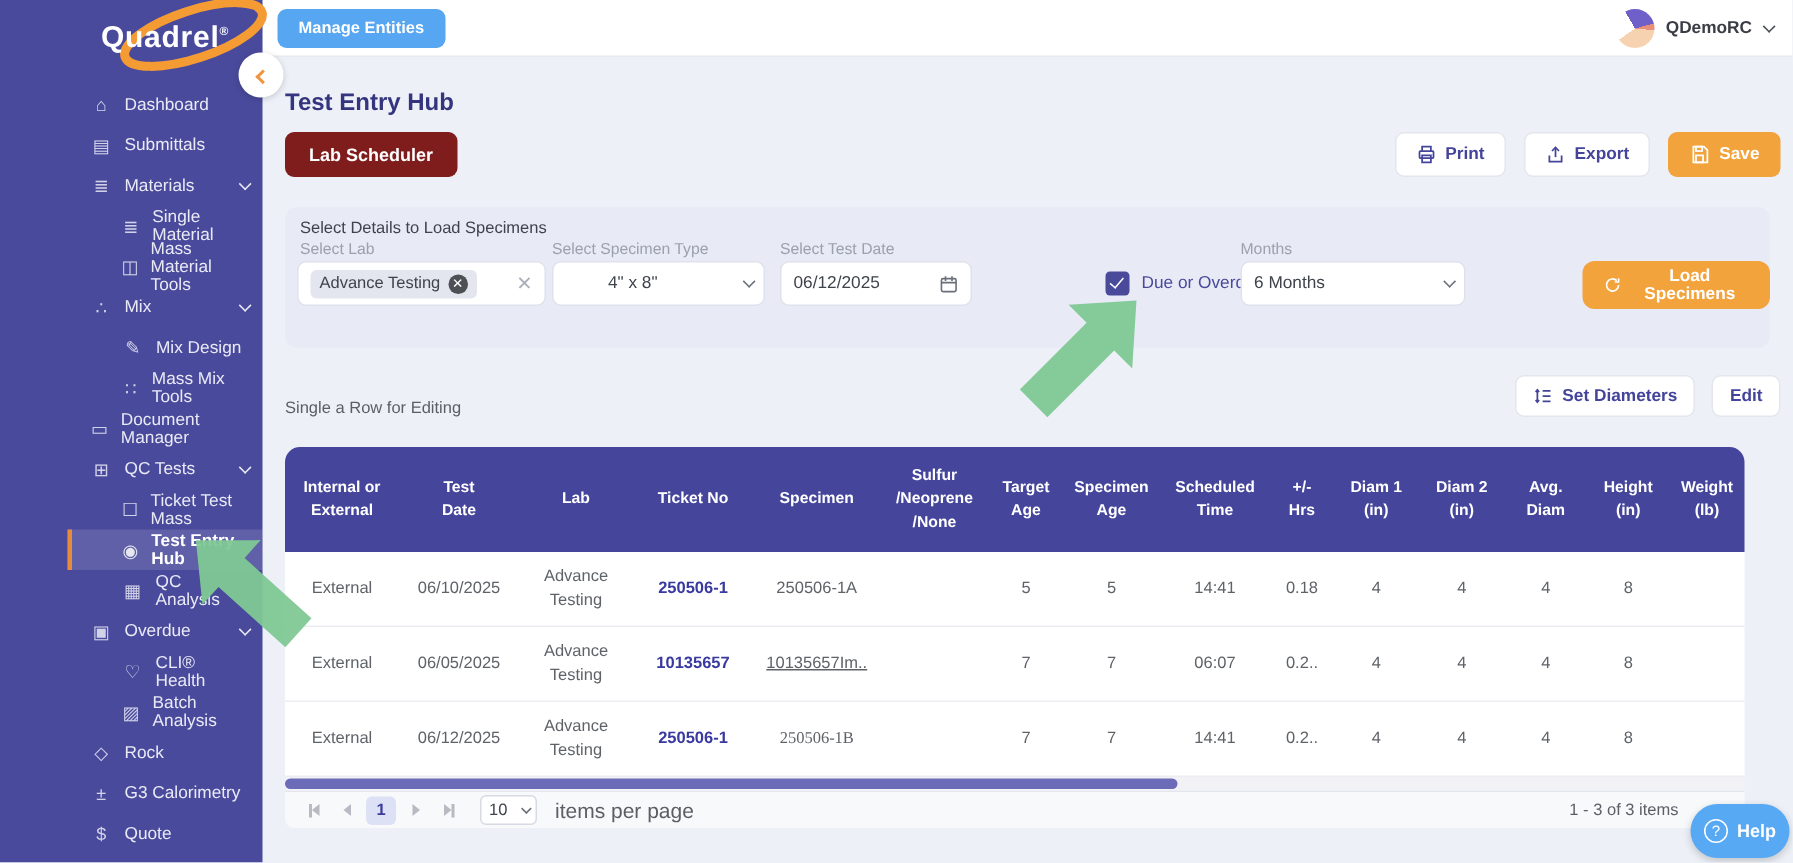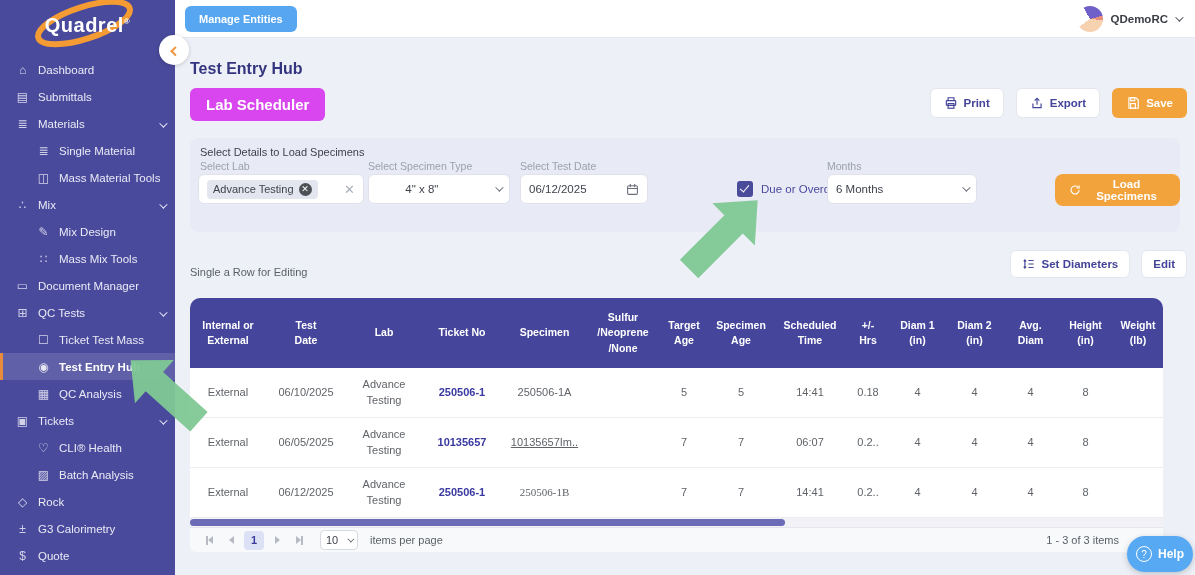--- a/index.html
+++ b/index.html
@@ -1,21 +1,21 @@
 <!DOCTYPE html>
 <html><head>
 <meta charset="utf-8">
 <style>
   * { margin:0; padding:0; box-sizing:border-box; }
   html,body { width:1195px; height:575px; overflow:hidden; }
   body { font-family:"Liberation Sans","DejaVu Sans",sans-serif; background:#edf1f7; }
   #app { position:relative; width:1195px; height:575px; overflow:hidden; }
 
   
-  #sidebar { position:absolute; left:0; top:0; width:175px; height:575px; background:#4a4a9c; z-index:5; }
+  #sidebar { position:absolute; left:0; top:0; width:175px; height:575px; background:#4a4a9c; z-index:5;padding-left:45px; }
   .logo { position:relative; height:50px; display:flex; align-items:center; justify-content:center; }
   .logo svg { position:absolute; left:18px; top:-4px; }
   .logo-text { position:relative; color:#fff; font-size:20px; font-weight:bold; letter-spacing:.5px; }
   .logo-text sup { font-size:8px; }
   .nav { margin-top:6px; }
   .side-item { display:flex; align-items:center; gap:8px; height:27px; padding:0 10px 0 15px;
                color:#e9eaf6; font-size:11.5px; cursor:pointer; position:relative; }
   .side-item.sub { padding-left:36px; }
   .side-item .ic { width:15px; text-align:center; font-size:12px; opacity:.85; }
   .side-item .chev-w { margin-left:auto; }
@@ -36,22 +36,22 @@
   .user .chev { border-color:#4a4d55; }
 
   #collapse-btn { position:absolute; left:159px; top:35px; width:30px; height:30px; border-radius:50%;
                   background:#fff; box-shadow:0 1px 4px rgba(0,0,0,.18); z-index:20; display:flex;
                   align-items:center; justify-content:center; cursor:pointer; }
   #collapse-btn .chev { transform:rotate(135deg) translateY(-1px); border-color:#f0953f; width:7px; height:7px; border-width:2px; }
 
   
   #main { position:absolute; left:175px; top:38px; right:0; bottom:0; background:#edf1f7; }
   .page-title { position:absolute; left:15px; top:22px; font-size:16px; font-weight:bold; color:#35357f; }
-  .btn-indigo { position:absolute; left:15px; top:50px; background:#d946ef; color:#fff; border:none;
-                border-radius:6px; font-size:15px; font-weight:bold; padding:8px 16px; font-family:inherit; cursor:pointer; }
+  .btn-indigo { position:absolute; left:15px; top:50px; background:#7f1d1d; color:#fff; border:none;
+                border-radius:6px; font-size:12px; font-weight:bold; padding:8px 16px; font-family:inherit; cursor:pointer; }
   .actions { position:absolute; right:8px; top:50px; display:flex; gap:12px; }
   .btn-white { display:flex; align-items:center; gap:6px; background:#fff; border:1px solid #e4e6ee;
                border-radius:6px; color:#44449a; font-size:11.5px; font-weight:bold; padding:7px 13px;
                font-family:Liberation Sans, sans-serif; cursor:pointer; }
   .btn-orange { display:flex; align-items:center; gap:6px; background:#f2a33c; border:none; border-radius:6px;
                 color:#fff; font-size:11.5px; font-weight:bold; padding:7px 14px; font-family:inherit; cursor:pointer; }
 
   
   #filter-panel { position:absolute; left:15px; top:100px; width:990px; height:94px;
                   background:#e8eaf6; border-radius:8px; }
@@ -92,21 +92,21 @@
   .tri { width:0; height:0; border-top:4px solid transparent; border-bottom:4px solid transparent; }
   .tri.r { border-left:5px solid #b7bac2; }
   .tri.l { border-right:5px solid #b7bac2; }
   .bar { width:2px; height:9px; background:#b7bac2; }
   .pg-cur { width:20px; height:19px; background:#dde1f5; color:#3c3c9c; font-size:11px; font-weight:bold;
             border-radius:4px; display:flex; align-items:center; justify-content:center; cursor:pointer; }
   .pg-size { width:38px; height:20px; background:#fff; border:1px solid #d7dae3; border-radius:4px;
              display:flex; align-items:center; justify-content:space-between; padding:0 5px; font-size:11px;
              color:#3f434c; margin-left:8px; cursor:pointer; }
   .pg-size .chev { width:5px; height:5px; border-color:#6a6f7a; }
-  .pg-text { font-size:11px; color:#5a5f66; margin-left:8px; }
+  .pg-text { font-size:14px; color:#5a5f66; margin-left:8px; }
   .pg-range { font-size:11px; color:#5a5f66; margin-left:auto; padding-right:34px; }
 
   
   #footer { position:absolute; left:175px; bottom:0; right:0; height:23px; background:#151517;
             display:flex; align-items:center; justify-content:center; z-index:6; }
   #footer span { color:#fff; font-size:10px; }
   #help-btn { position:absolute; right:2px; bottom:3px; width:66px; height:36px; background:#58a9f4;
               border-radius:18px; display:flex; align-items:center; justify-content:center; gap:6px;
               z-index:30; cursor:pointer; box-shadow:0 2px 6px rgba(0,0,0,.2); }
   .q-circle { width:16px; height:16px; border:1.4px solid #fff; border-radius:50%; color:#fff; font-size:10px;
@@ -182,21 +182,21 @@
         <div class="side-item sub active">
           <span class="ic">◉</span>
           <span>Test Entry Hub</span>
         </div>
         <div class="side-item sub">
           <span class="ic">▦</span>
           <span>QC Analysis</span>
         </div>
         <div class="side-item">
           <span class="ic">▣</span>
-          <span>Tickets</span>
+          <span>Overdue</span>
           <span class="chev-w"><span class="chev"></span></span>
         </div>
         <div class="side-item sub">
           <span class="ic">♡</span>
           <span>CLI® Health</span>
         </div>
         <div class="side-item sub">
           <span class="ic">▨</span>
           <span>Batch Analysis</span>
         </div>

